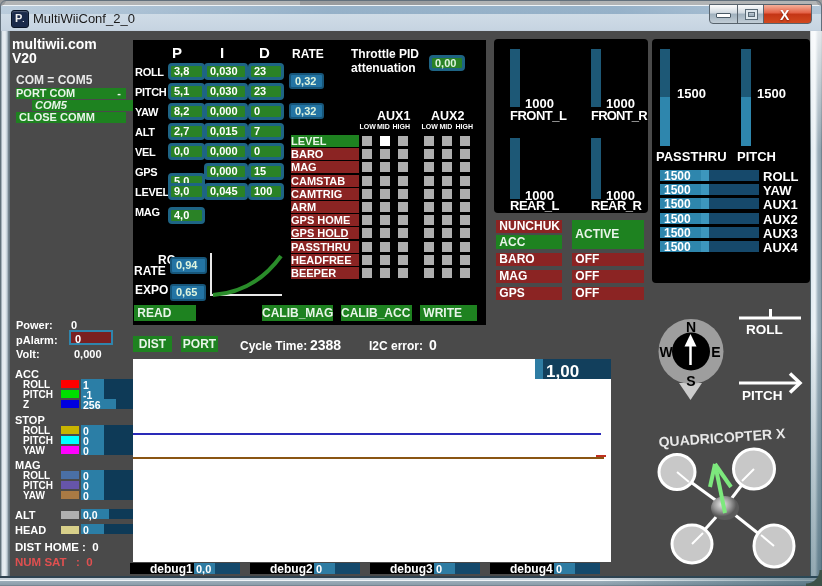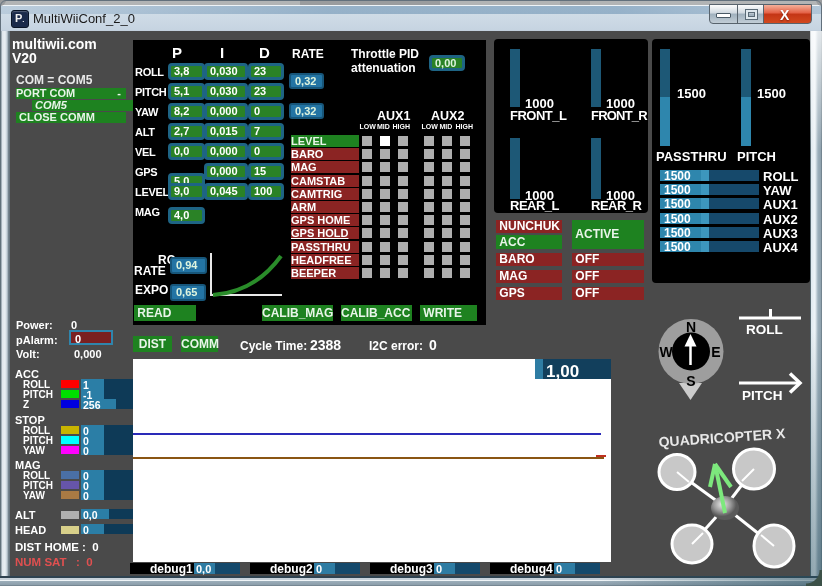--- a/index.html
+++ b/index.html
@@ -365,21 +365,21 @@
   <div class="abs" style="left:104px;top:524px;width:29px;height:10px;background:#0e3a57;"></div>
   <div class="lbl" style="left:83px;top:524px;font-size:10.5px;">0</div>
   </div>
 
   <div class="lbl" style="left:15px;top:541px;font-size:11.5px;">DIST HOME :&nbsp; 0</div>
   <div class="lbl" style="left:15px;top:556px;font-size:11.5px;color:#e05050;">NUM SAT&nbsp;&nbsp; :&nbsp; 0</div>
 </div>
 
 <div id="graph">
   <div class="gbox" style="left:133px;top:336px;width:39px;height:16px;font-size:12px;line-height:16px;text-align:center;">DIST</div>
-  <div class="gbox" style="left:181px;top:336px;width:37px;height:16px;font-size:12px;line-height:16px;text-align:center;">COMM</div>
+  <div class="gbox" style="left:181px;top:336px;width:37px;height:16px;font-size:12px;line-height:16px;text-align:center;">PORT</div>
   <div class="lbl" style="left:240px;top:339px;font-size:12px;">Cycle Time:</div>
   <div class="lbl" style="left:310px;top:337px;font-size:14px;">2388</div>
   <div class="lbl" style="left:369px;top:339px;font-size:12px;">I2C error:</div>
   <div class="lbl" style="left:429px;top:337px;font-size:14px;">0</div>
 
   <div class="abs" style="left:133px;top:359px;width:478px;height:203px;background:#fff;"></div>
   <div class="abs" style="left:535px;top:359px;width:8px;height:20px;background:#2e7ca3;"></div>
   <div class="abs" style="left:543px;top:359px;width:68px;height:20px;background:#123f5c;"></div>
   <div class="lbl" style="left:546px;top:362px;font-size:17px;">1,00</div>
   <div class="abs" style="left:133px;top:433px;width:468px;height:1.5px;background:#2a2ab8;"></div>

